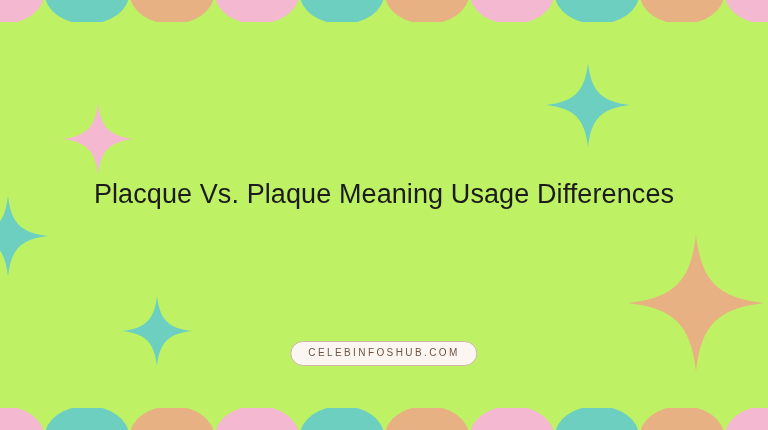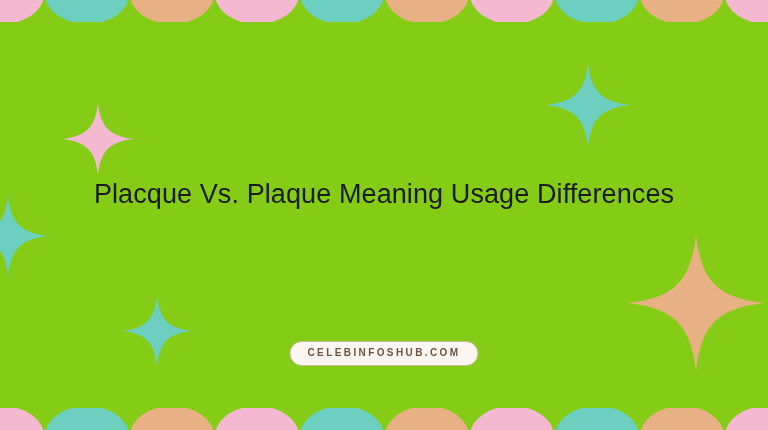--- a/index.html
+++ b/index.html
@@ -8,21 +8,21 @@
     background: #ffffff;
   }
   body {
     font-family: "Liberation Sans", sans-serif;
   }
 
   #card {
     position: relative;
     width: 768px;
     height: 430px;
-    background: #84cc16;
+    background: #bef264;
     overflow: hidden;
   }
 
   
   .border-strip {
     position: absolute;
     left: 0;
     width: 768px;
     height: 44px;
     overflow: hidden;
@@ -76,21 +76,21 @@
     background: #fbf6f1;
     padding: 5px 17px 6px 17px;
     box-sizing: border-box;
   }
   #badge .badge-text {
     display: block;
     font-size: 10px;
     line-height: 12px;
     letter-spacing: 2.4px;
     color: #6f5542;
-    font-weight: 700;
+    font-weight: 400;
     white-space: nowrap;
   }
 </style>
 </head>
 <body>
 
 <div id="card">
 
   <div class="border-strip top">
       <div class="oval" style="background: rgb(244, 184, 208); left: -40px;"></div>

